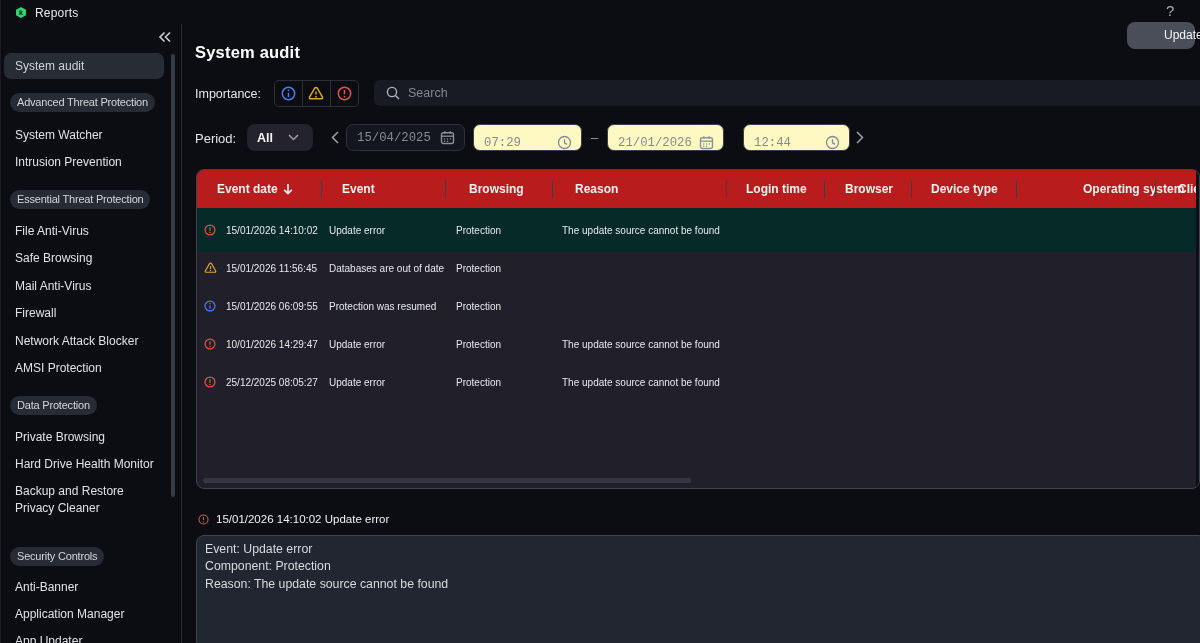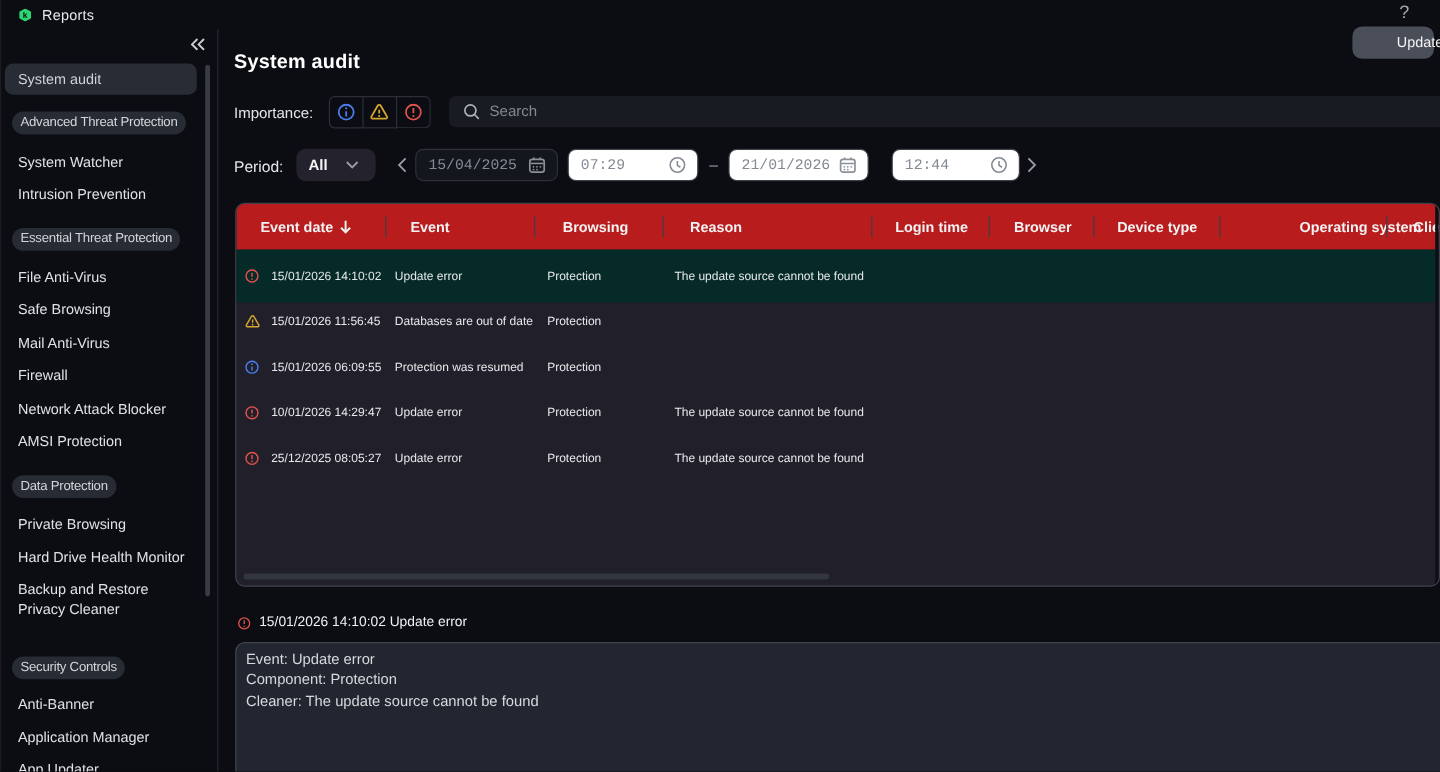--- a/index.html
+++ b/index.html
@@ -32,21 +32,21 @@
 #ib3 { left:330px; border-left:none; border-radius:0 5px 5px 0; }
 #search { left:374px; top:80px; width:826px; height:26px; background:#191b22; border-radius:6px 0 0 6px; display:flex; align-items:center; }
 #search svg { margin-left:12px; }
 #search span { margin-left:8px; font-size:12.5px; color:#848890; }
 #lbl-period { left:195px; top:131px; font-size:13px; color:#e4e6e9; }
 #dd-all { left:247px; top:124px; width:66px; height:27px; background:#24222c; border-radius:8px; display:flex; align-items:center; }
 #dd-all b { margin-left:10px; font-size:12.5px; color:#f4f5f6; font-weight:bold; }
 #dd-all svg { margin-left:15px; }
 .nav-ch { position:absolute; top:131px; color:#9aa0a8; }
 .inp { position:absolute; top:124px; height:27px; background:#14161d; border:1px solid #2d3039; border-radius:7px; display:flex; align-items:center; justify-content:space-between; }
-.inp-light { background:#ffffff; border-color:#3a3f48; }
+.inp-light { background:#fef9c3; border-color:#3a3f48;align-items:flex-end; }
 .inp span { font-family:"Liberation Mono", monospace; font-size:12.3px; color:#848a93; margin-left:10px; }
 .inp svg { margin-right:9px; }
 #dash { left:591px; top:130px; color:#9aa0a8; font-size:13px; }
 
 #table {
   left:196px; top:169px; width:1004px; height:320px;
   background:#211f2a; border:1px solid #40434d; border-radius:8px;
   overflow:hidden;
 }
 #thead { position:absolute; left:0; top:0; width:100%; height:38px; background:#b91c1c; }
@@ -273,14 +273,14 @@
 
 <svg id="d-icon" class="abs" width="11" height="11" viewBox="0 0 15 15">
     <circle cx="7.5" cy="7.5" r="6.2" fill="none" stroke="#e0524e" stroke-width="1.5"></circle>
     <line x1="7.5" y1="4" x2="7.5" y2="8.3" stroke="#e0524e" stroke-width="1.5"></line>
     <circle cx="7.5" cy="10.7" r="0.9" fill="#e0524e"></circle>
   </svg>
 <div id="d-title" class="abs">15/01/2026 14:10:02 Update error</div>
 <div id="dbox" class="abs">
   <div>Event: Update error</div>
   <div>Component: Protection</div>
-  <div>Cleaner: The update source cannot be found</div>
+  <div>Reason: The update source cannot be found</div>
 </div>
 
 </body></html>

